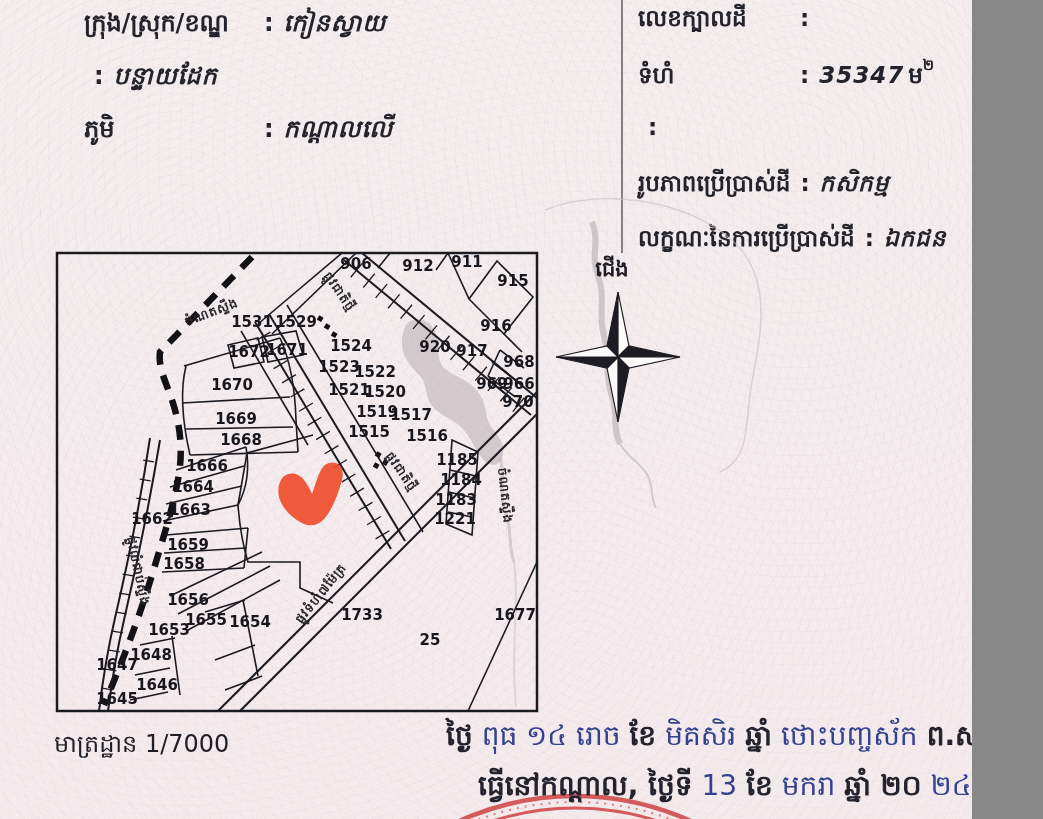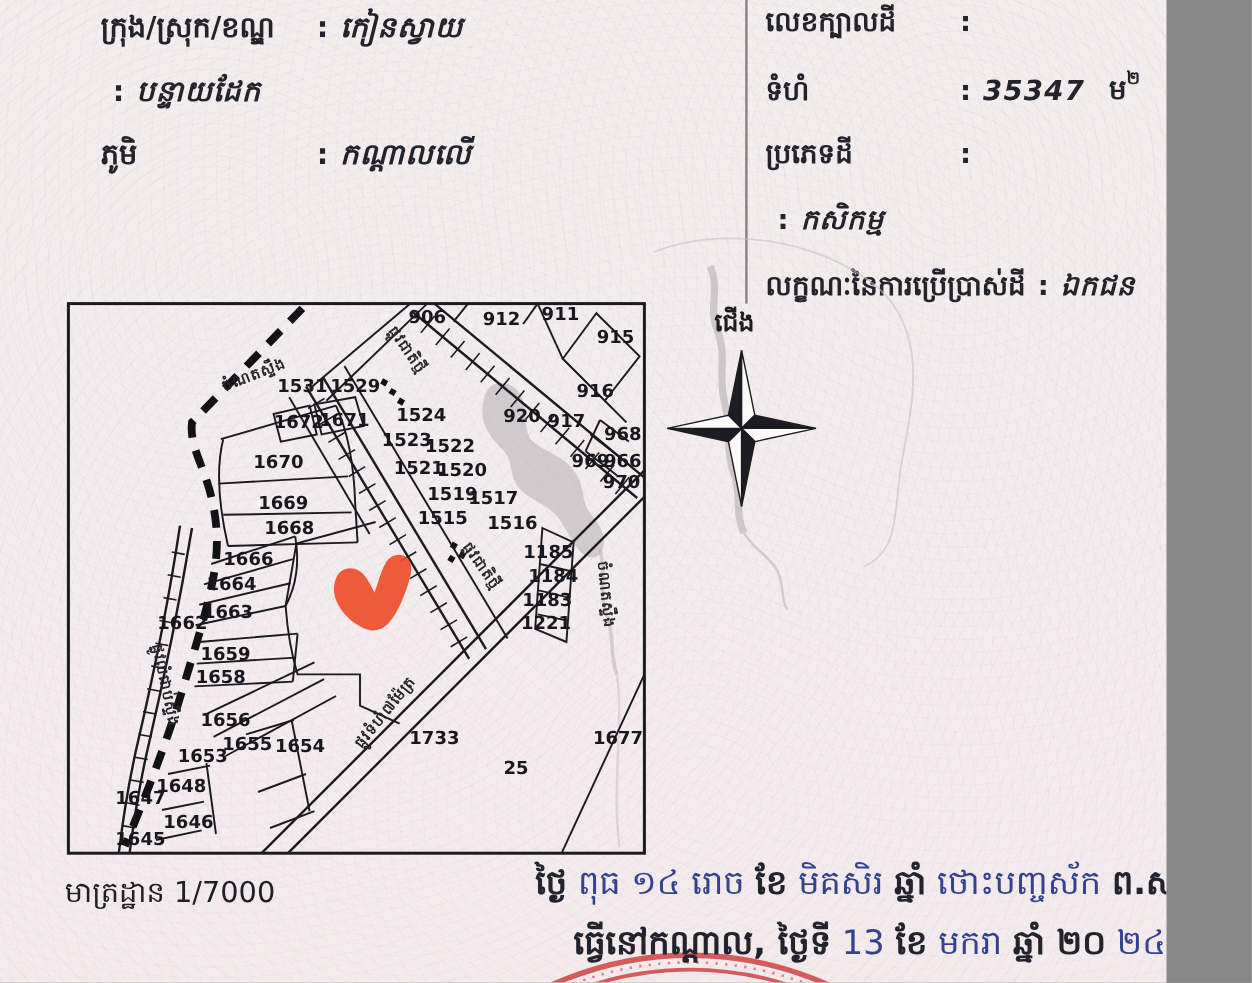--- a/index.html
+++ b/index.html
@@ -15,21 +15,21 @@
       repeating-radial-gradient(circle at 34% 64%,rgba(160,160,168,.08) 0 1px,transparent 1px 8px);
   }
   .hdr-left{position:absolute;left:84px;top:8px;}
   .hdr-left .row{display:flex;align-items:baseline;height:53px;font-size:24px;font-weight:bold;}
   .hdr-left .lab{min-width:170px;}
   .hdr-right{position:absolute;left:638px;top:4px;width:400px;}
   .hdr-right .row{display:flex;align-items:baseline;height:55px;font-size:23px;font-weight:bold;}
   .hdr-right .lab.w{min-width:152px;}
   .sep{margin:0 10px;font-weight:bold;}
   .val{letter-spacing:1px;font-style:italic;}
-  .unit{margin-left:20px;}
+  .unit{margin-left:4px;}
   .unit sup{font-size:15px;position:relative;top:-4px;}
   svg text{font-family:"DejaVu Sans",sans-serif;}
   .pnum{font-size:15px;font-weight:bold;fill:#17171d;text-anchor:middle;}
   .rlabel{font-size:12.5px;font-weight:bold;fill:#26262b;text-anchor:middle;letter-spacing:1px;}
   .north{font-size:21px;font-weight:bold;fill:#1c1c22;text-anchor:middle;}
   .scale{position:absolute;left:54px;top:729px;font-size:24px;font-weight:normal;color:#1e1e26;}
   .dates{position:absolute;left:446px;top:718px;width:600px;font-size:28px;}
   .dates .line{white-space:nowrap;margin-bottom:9px;}
   .dates .line2{margin-left:32px;}
   .dates .print{color:#23232e;font-weight:bold;margin-right:9px;}
@@ -64,25 +64,25 @@
       <span class="sep">:</span>
       <span class="val"></span>
     </div>
     <div class="row">
       <span class="lab w">ទំហំ</span>
       <span class="sep">:</span>
       <span class="val">35347</span>
       <span class="unit"><span>ម</span><sup>២</sup></span>
     </div>
     <div class="row">
-      <span class="lab w">ប្រភេទដី</span>
       <span class="sep">:</span>
       <span class="val"></span>
     </div>
     <div class="row">
+      <span class="lab">រូបភាពប្រើប្រាស់ដី</span>
       <span class="sep">:</span>
       <span class="val">កសិកម្ម</span>
     </div>
     <div class="row">
       <span class="lab">លក្ខណៈនៃការប្រើប្រាស់ដី</span>
       <span class="sep">:</span>
       <span class="val">ឯកជន</span>
     </div>
   </div>
 

